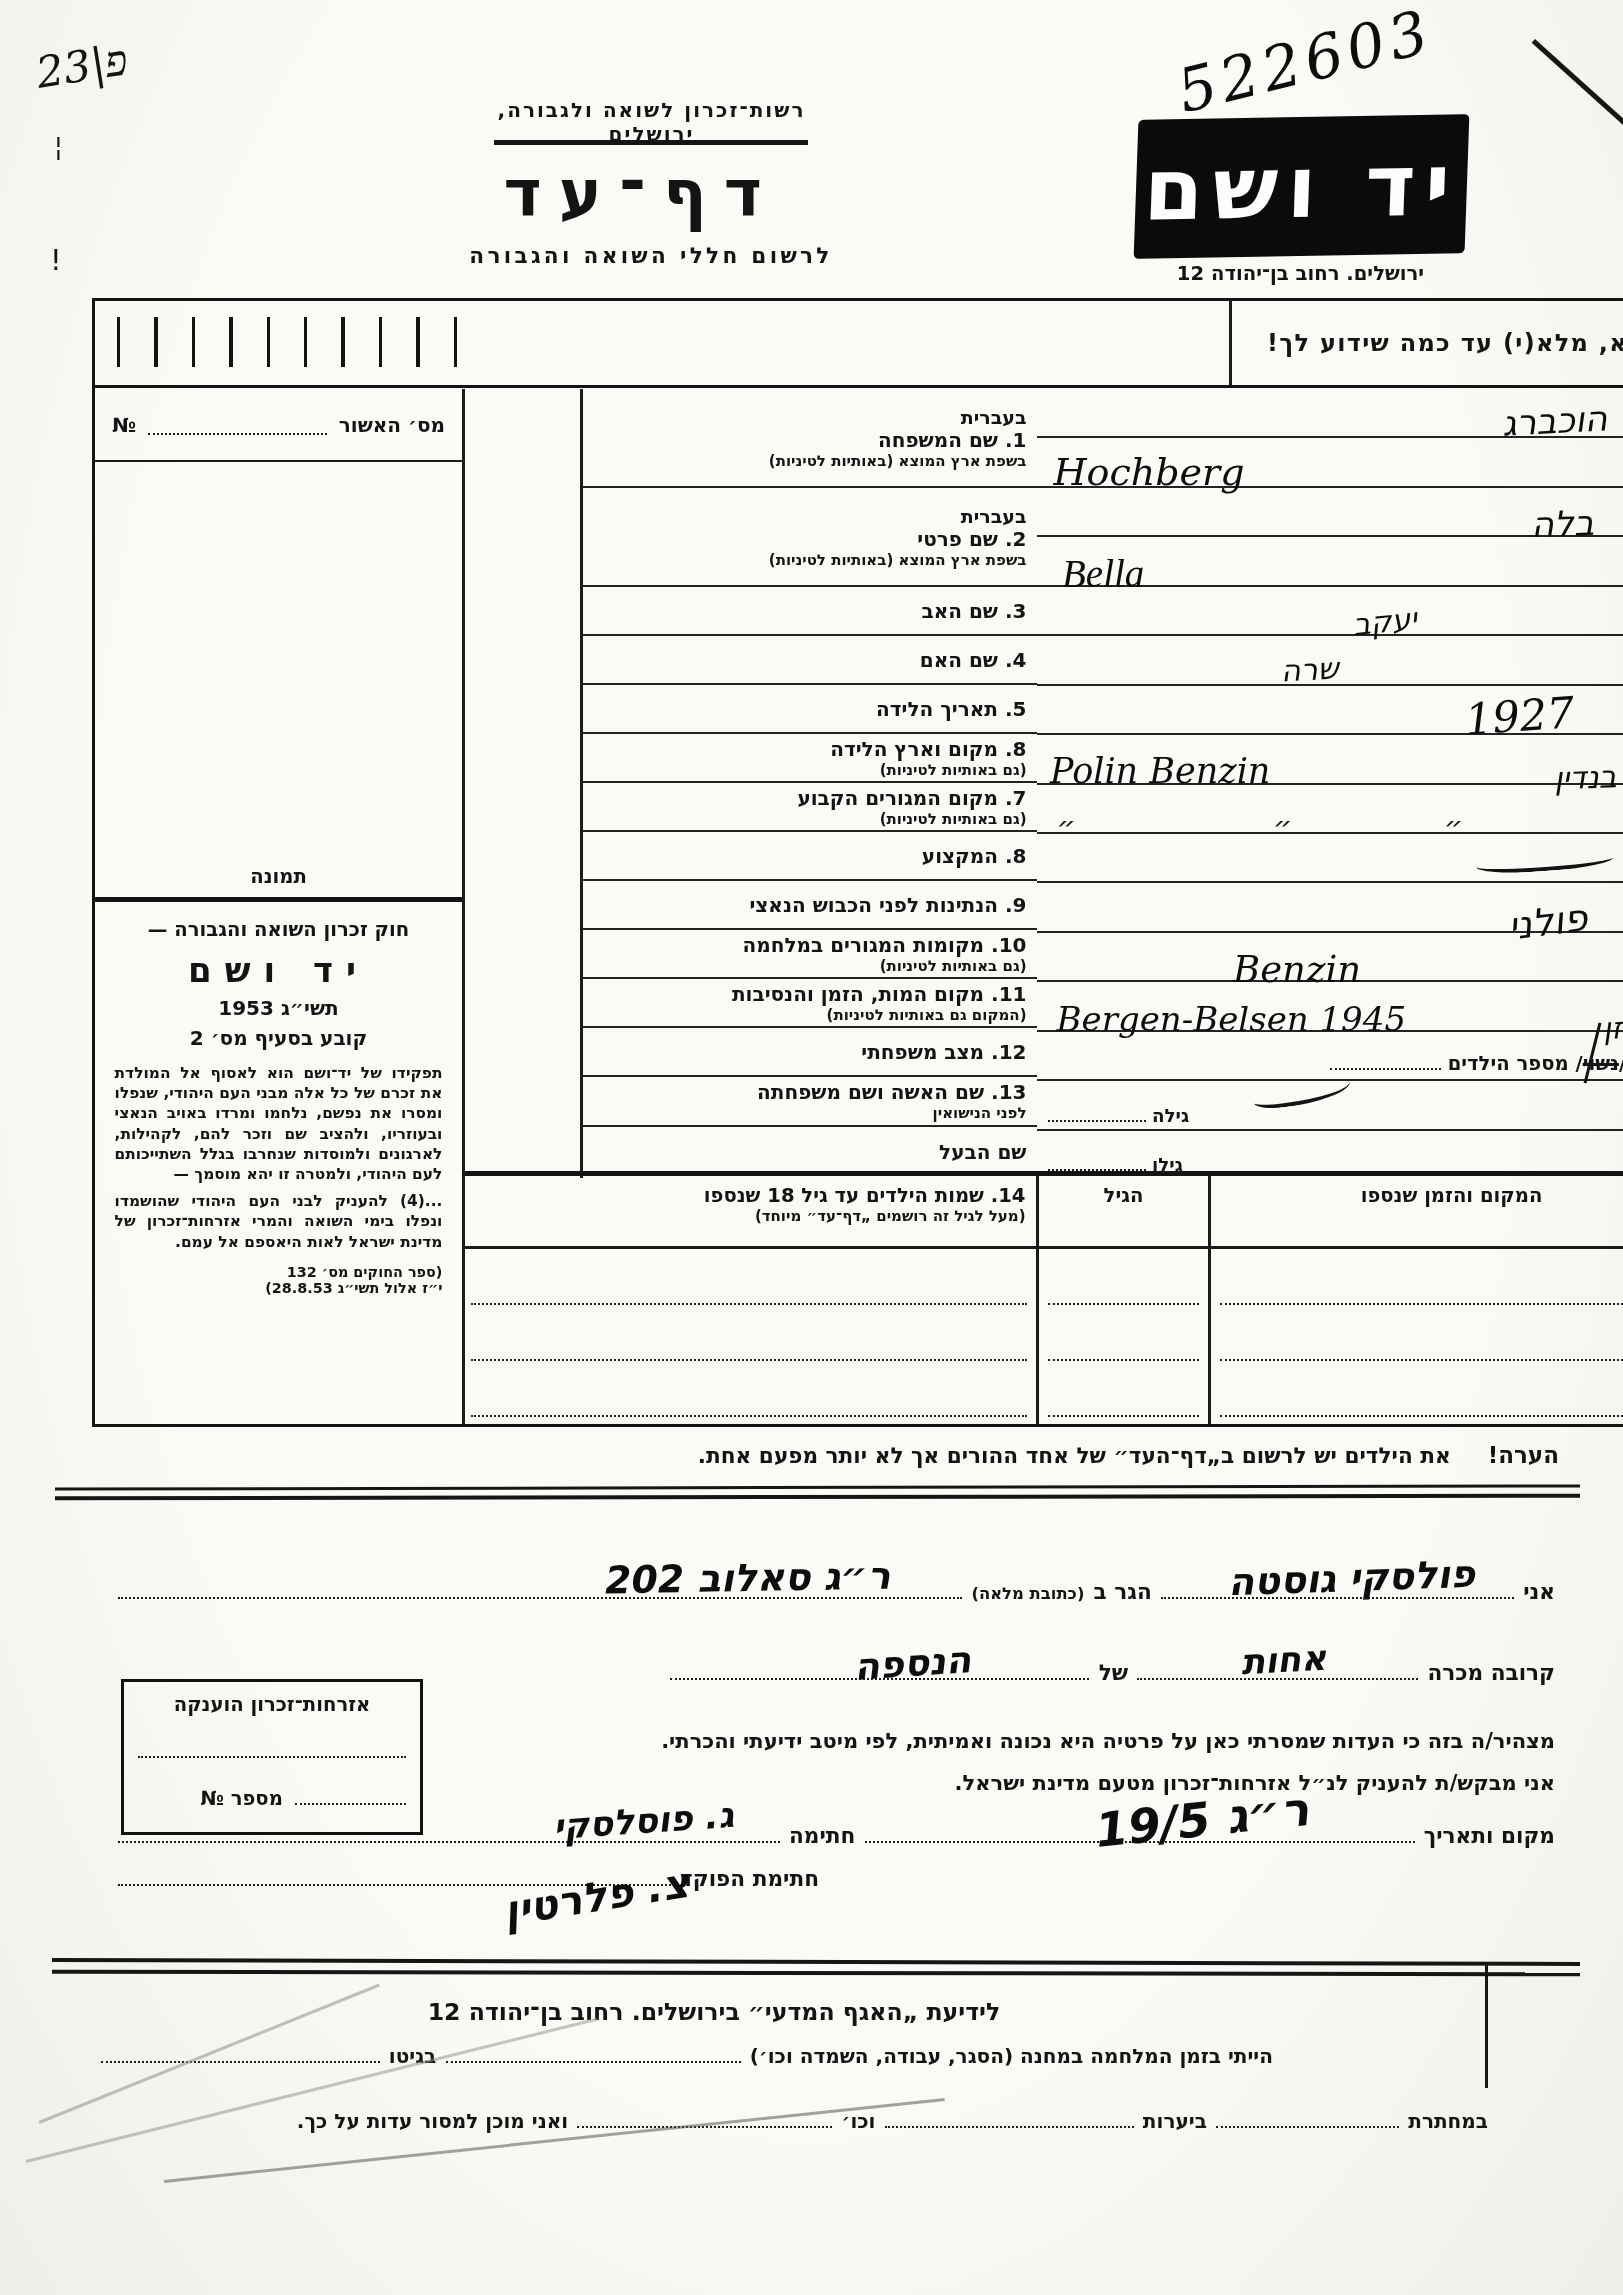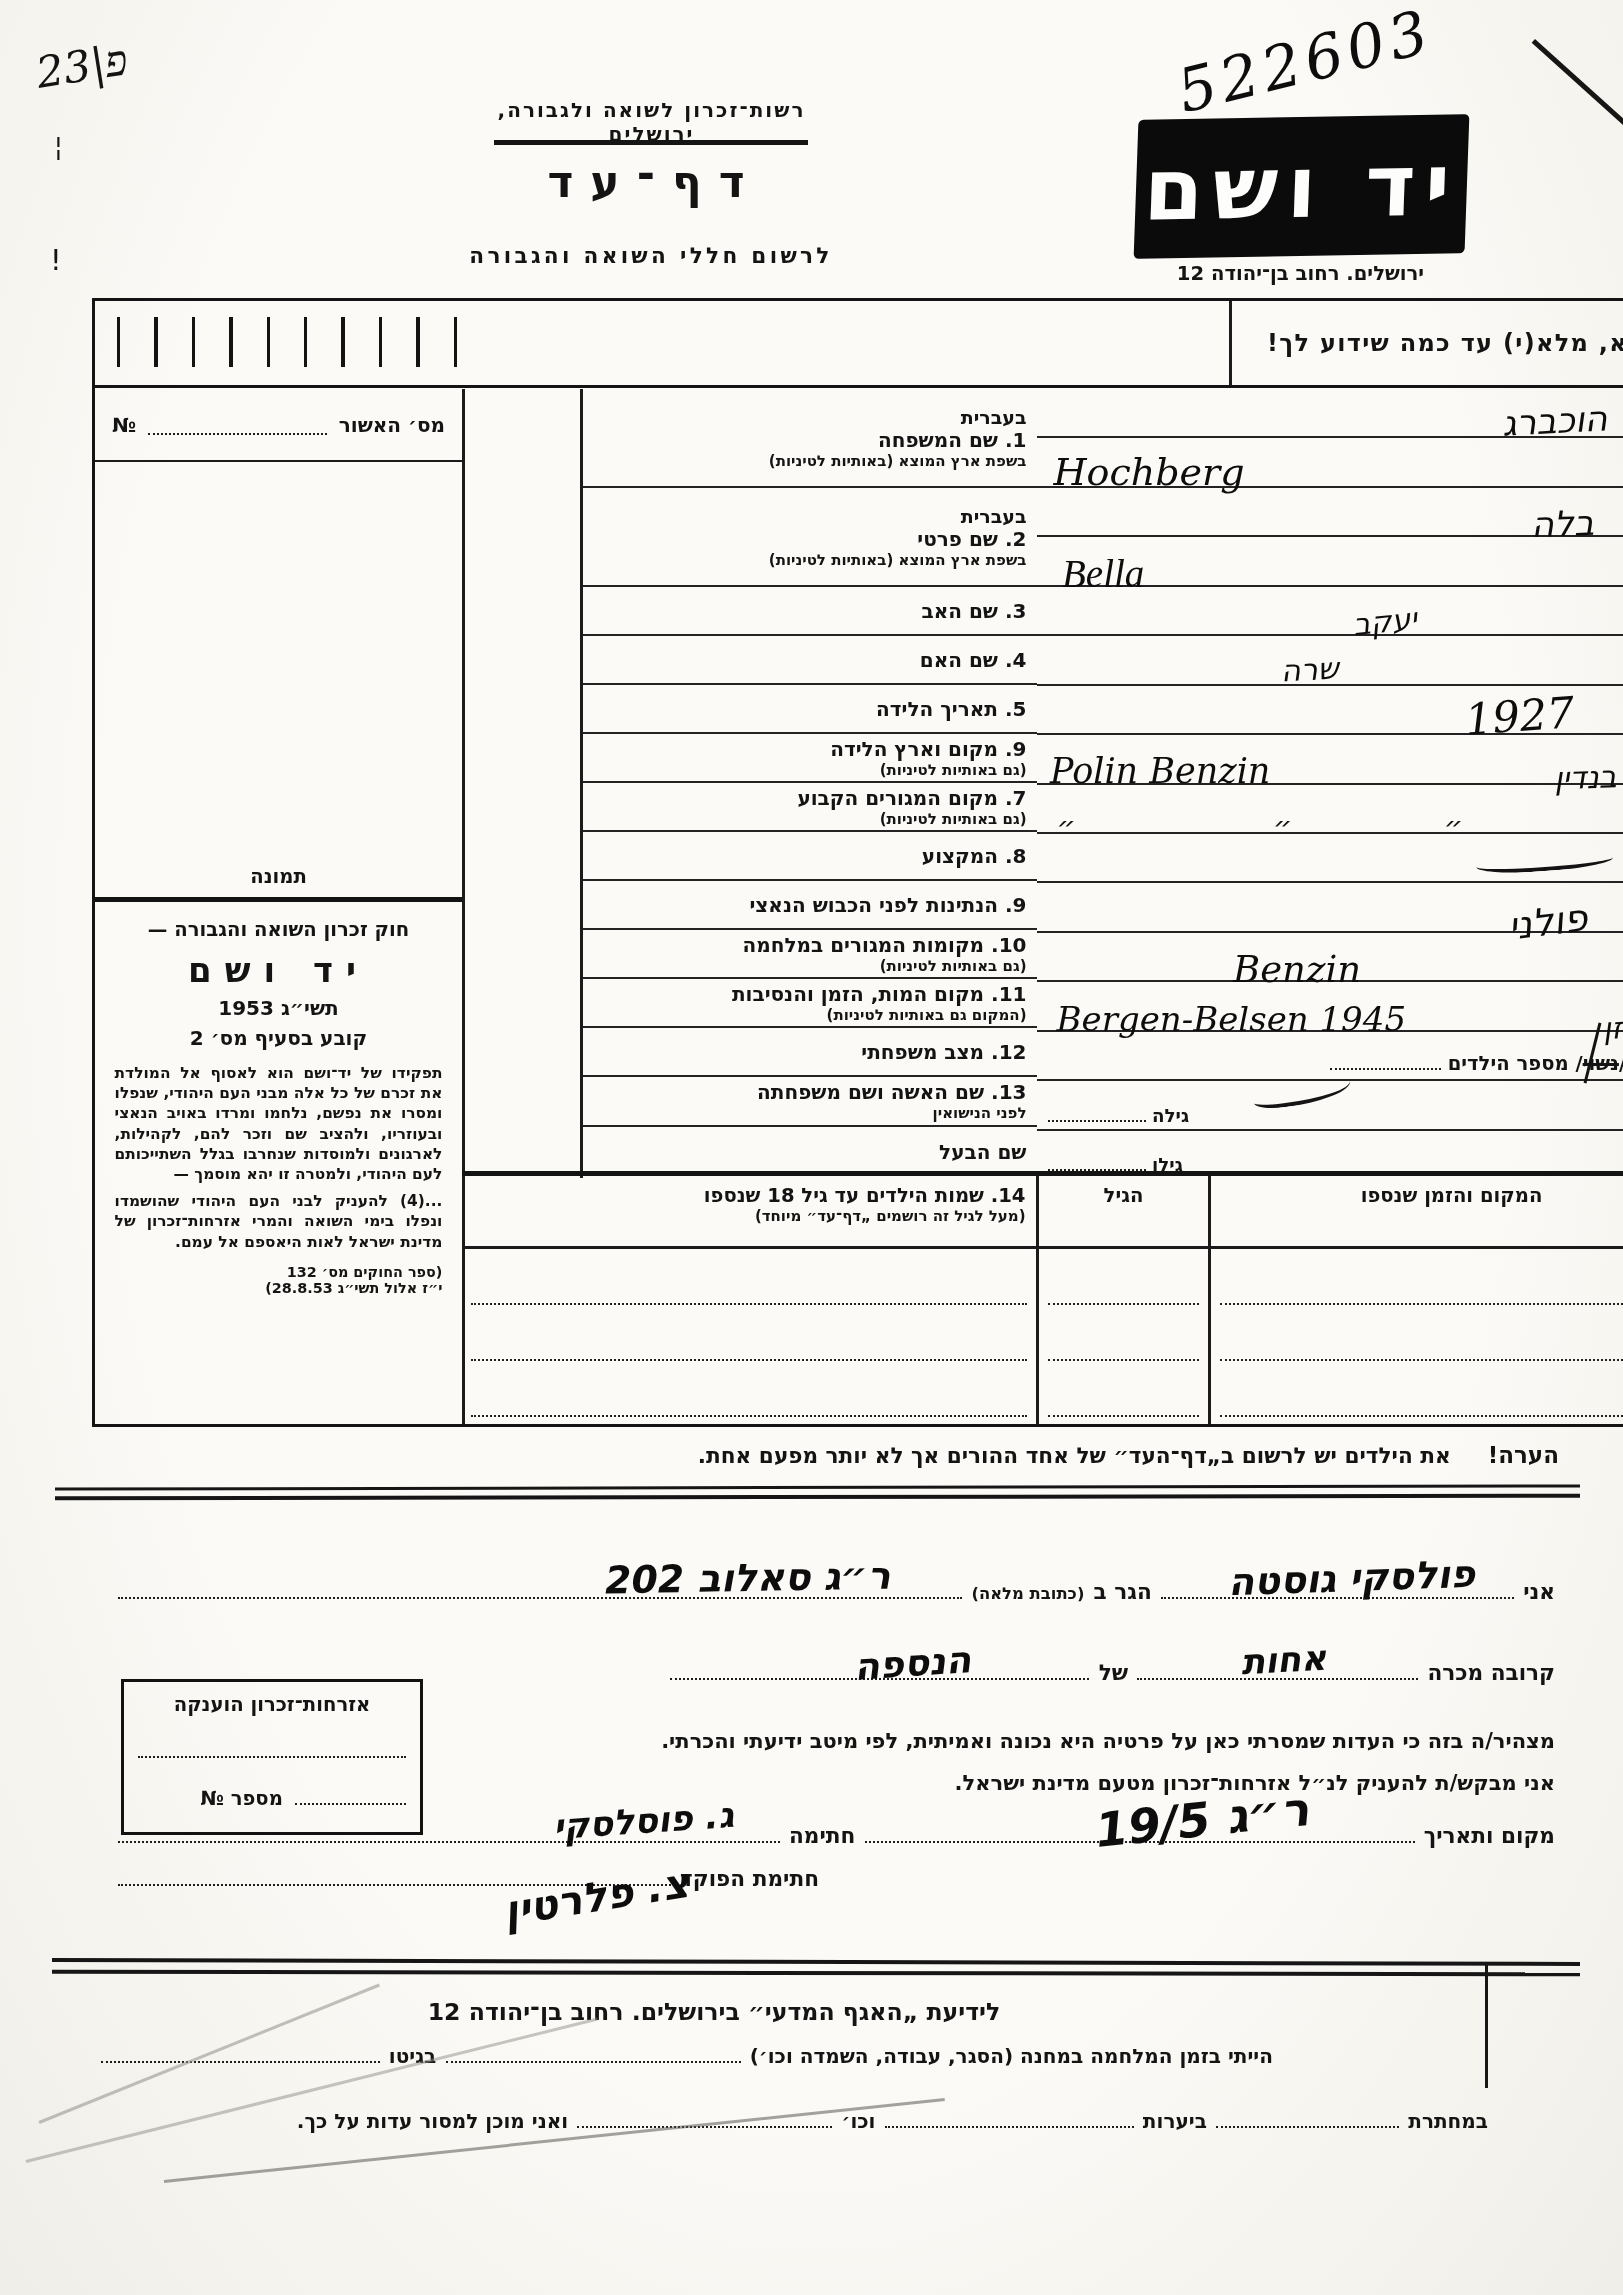--- a/index.html
+++ b/index.html
@@ -17,21 +17,21 @@
   .hw-lat{font-family:"DejaVu Serif", serif; font-style:italic;}
   .hw-heb{font-style:italic;}
   .strike{text-decoration:line-through; text-decoration-thickness:3.3px;}
 
   
   .annot-code{left:36px; top:41px; font-size:43px; font-style:italic; transform:rotate(-9deg); direction:ltr; font-family:"DejaVu Serif",serif;}
   .edge-mark1{left:54px; top:131px; font-size:26px;}
   .edge-mark2{left:50px; top:243px; font-size:29px;}
   .hdr-authority{left:468px; top:98px; width:367px; text-align:center; font-size:20px; font-weight:bold; letter-spacing:2px;}
   .hdr-underline{left:494px; top:140px; width:314px; height:4.6px;}
-  .hdr-title{left:530px; top:156px; width:249px; text-align:center; font-size:44px; font-weight:bold; letter-spacing:17px;}
+  .hdr-title{left:530px; top:156px; width:249px; text-align:center; font-size:65px; font-weight:bold; letter-spacing:17px;}
   .hdr-sub{left:458px; top:243px; width:386px; text-align:center; font-size:21.6px; font-weight:bold; letter-spacing:3.3px;}
   .logo-box{left:1136px; top:117px; width:331px; height:139px; background:#0b0b0b; color:#fdfdfb;
     display:flex; align-items:center; justify-content:center; font-size:86px; font-weight:bold;
     letter-spacing:9.2px; transform:rotate(-1deg) skewX(-3deg); border-radius:5.2px;}
   .logo-addr{left:1119px; top:262px; width:363px; text-align:center; font-size:19.6px; font-weight:bold;}
   .hw-serial{left:1175px; top:31px; font-size:60px; transform:rotate(-14deg); letter-spacing:5.2px;}
   .corner-stroke{left:1535px; top:39px; width:151px; height:4.6px; transform:rotate(42deg); transform-origin:left top;}
 
   
   .main{left:92px; top:298px; width:1603px; height:1129px; border:3.9px solid #141414; position:absolute; box-sizing:border-box;}
@@ -273,21 +273,21 @@
         <div class="fblock h75">
             <div class="flabel">3. שם האב</div>
           </div>
         <div class="fblock h75">
             <div class="flabel">4. שם האם</div>
           </div>
         <div class="fblock h75">
             <div class="flabel">5. תאריך הלידה</div>
           </div>
         <div class="fblock h75">
-          <div class="flabel">9. מקום וארץ הלידה</div>
+          <div class="flabel">8. מקום וארץ הלידה</div>
           <div class="fsub">(גם באותיות לטיניות)</div>
         </div>
         <div class="fblock h75">
           <div class="flabel">7. מקום המגורים הקבוע</div>
           <div class="fsub">(גם באותיות לטיניות)</div>
         </div>
         <div class="fblock h75">
             <div class="flabel">8. המקצוע</div>
           </div>
         <div class="fblock h75">

